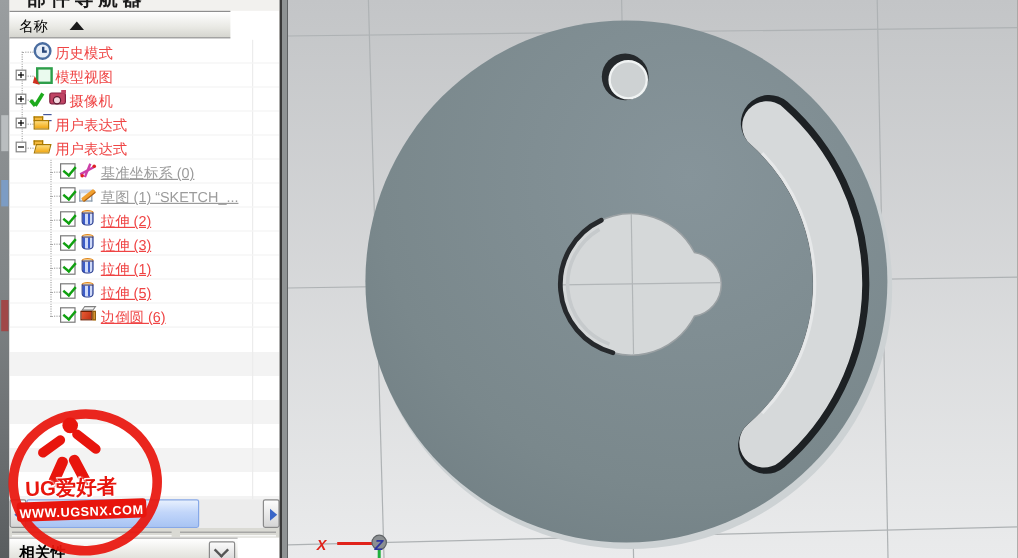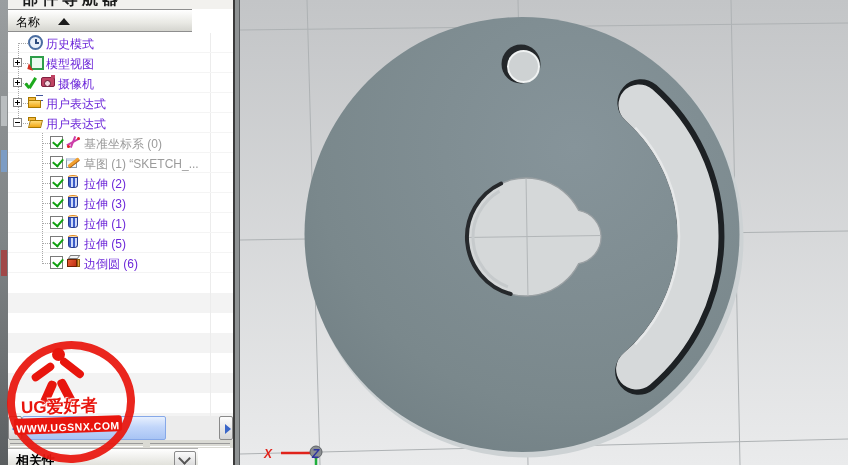--- a/index.html
+++ b/index.html
@@ -39,22 +39,22 @@
   .expand::before{content:"";position:absolute;left:1px;top:3px;width:5px;height:1px;background:#000;}
   .expand.plus::after{content:"";position:absolute;left:3px;top:1px;width:1px;height:5px;background:#000;}
   .expand.show{display:block;}
   .checkbox{position:absolute;left:42px;top:3px;width:13px;height:13px;background:#fff;
     border:1px solid #7a7a7a;box-sizing:border-box;display:none;}
   .checkbox .checkmark{position:absolute;left:2px;top:1px;width:8px;height:5px;
     border-left:2px solid #10a010;border-bottom:2px solid #10a010;transform:rotate(-50deg);}
   .camcheck{position:absolute;left:18px;top:4px;width:13px;height:12px;display:none;}
   .camcheck::before{content:"";position:absolute;left:0;top:6px;width:2.5px;height:6px;background:#1daa1d;transform:rotate(-40deg);}
   .camcheck::after{content:"";position:absolute;left:5px;top:0;width:3px;height:12px;background:#1daa1d;transform:rotate(32deg);}
-  .label{position:absolute;top:3px;font-size:12px;color:#6d28d9;white-space:nowrap;}
-  .lvl0 .label{left:38px;} .lvl1 .label{left:76px;}
+  .label{position:absolute;top:3px;font-size:12px;color:#ef4444;white-space:nowrap;}
+  .lvl0 .label{left:38px;} .lvl1 .label{left:76px;text-decoration:underline;}
   .label.gray{color:#9b9b9b;}
   .tree-row.camrow .label{left:50px;}
   
   .icon{position:absolute;width:15px;height:15px;top:2px;}
   .lvl0 .icon{left:20px;} .lvl1 .icon{left:58px;} .tree-row.camrow .icon{left:33px;}
   .icon-clock{border:2px solid #4a6da0;border-radius:50%;width:11px;height:11px;background:#e8eff8;box-sizing:content-box;}
   .icon-clock::before{content:"";position:absolute;left:5px;top:2px;width:1.5px;height:4px;background:#2c4a7c;}
   .icon-clock::after{content:"";position:absolute;left:5px;top:5px;width:4px;height:1.5px;background:#2c4a7c;}
   .icon-model-view{}
   .icon-model-view::before{content:"";position:absolute;left:2px;top:1px;width:10px;height:10px;

